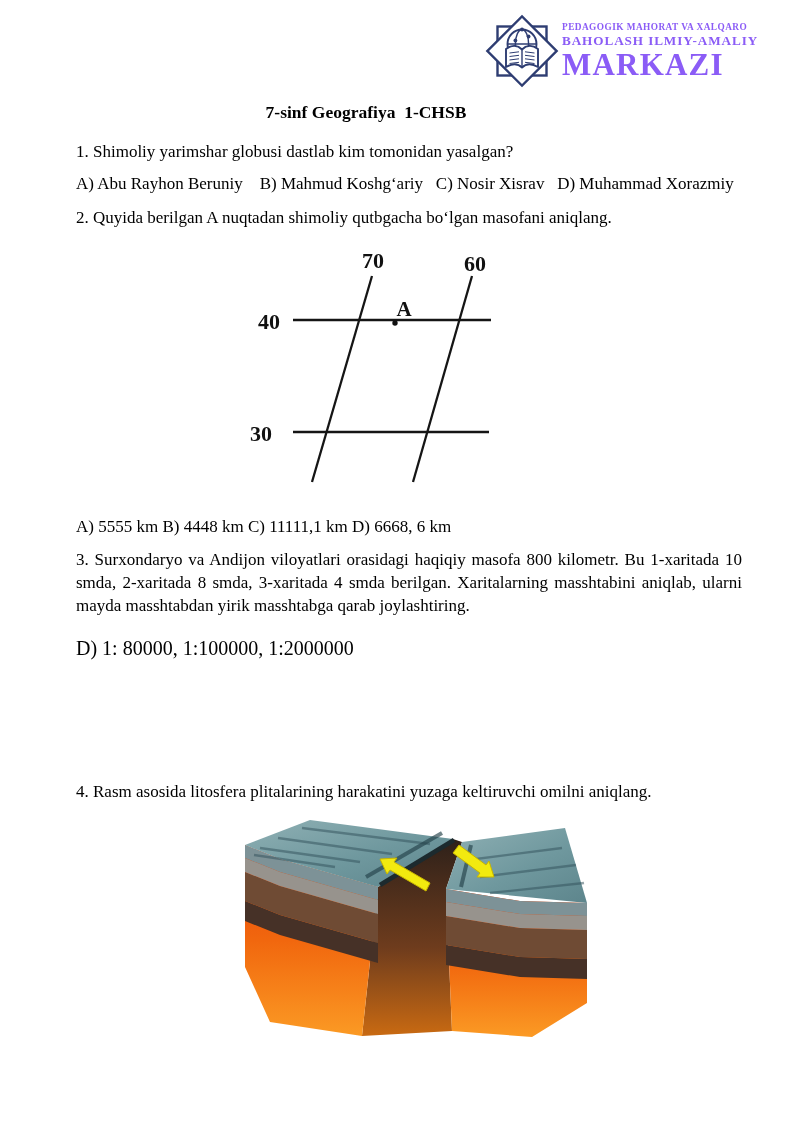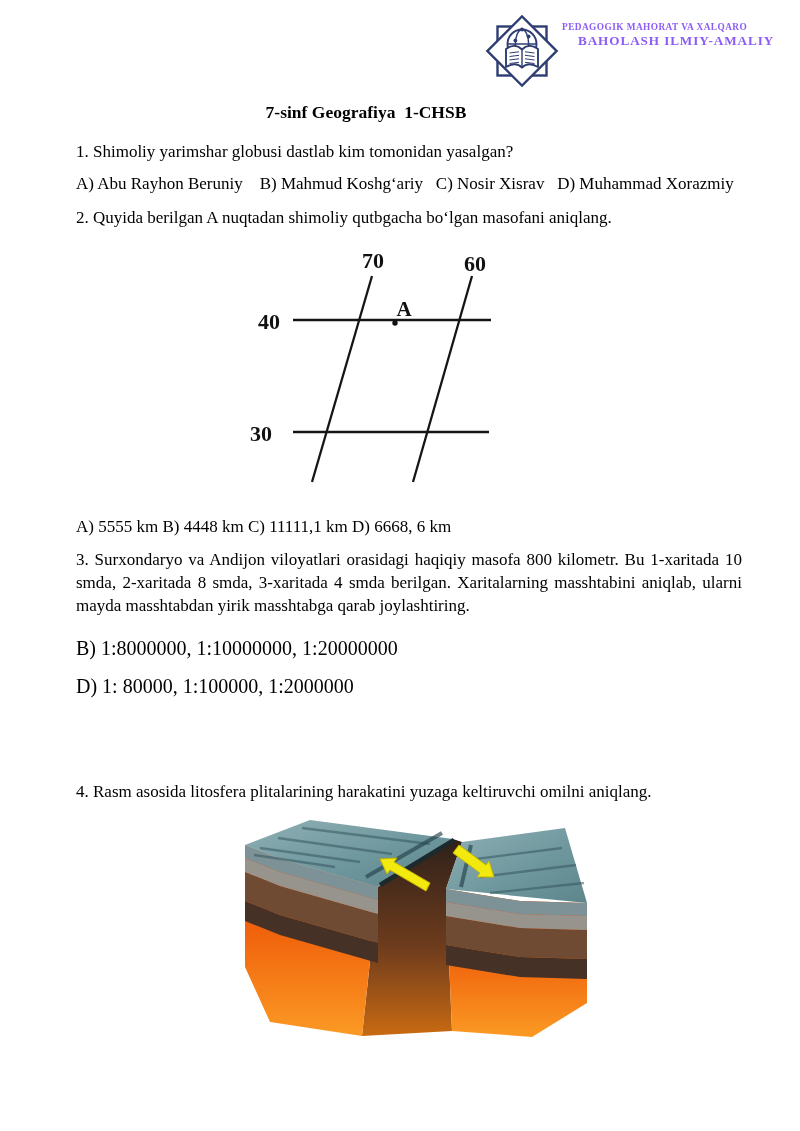--- a/index.html
+++ b/index.html
@@ -6,21 +6,21 @@
   body{
     width:800px;height:1131px;position:relative;overflow:hidden;
     background:#ffffff;color:#000;
     font-family:"Liberation Serif","DejaVu Serif",serif;
   }
   .abs{position:absolute;}
   .txt{font-size:17px;white-space:pre-wrap;line-height:21px;}
   
   .logo-text{left:562px;top:22px;width:186px;color:#8b5cf6;}
   .logo-l1{font-size:9.3px;font-weight:600;letter-spacing:.45px;white-space:nowrap;}
-  .logo-l2{font-size:13.2px;font-weight:700;letter-spacing:.9px;white-space:nowrap;margin-top:1px;margin-left:16px;}
+  .logo-l2{font-size:13.2px;font-weight:700;letter-spacing:.9px;white-space:nowrap;margin-top:1px;}
   .logo-l3{font-size:31px;font-weight:700;letter-spacing:1.2px;line-height:32px;white-space:nowrap;}
   
   .title{top:102px;left:0;width:732px;text-align:center;font-weight:700;font-size:17.5px;white-space:pre-wrap;}
   .q{left:76px;}
   .q3p{left:76px;top:548px;width:666px;font-size:17px;line-height:23px;text-align:justify;}
   .bigopt{font-size:20px;line-height:38px;white-space:pre-wrap;}
   svg text{font-family:"Liberation Serif","DejaVu Serif",serif;}
 </style>
 </head>
 <body>
@@ -53,20 +53,21 @@
     <line x1="41" y1="38.8" x2="50.5" y2="40"></line>
       <line x1="41" y1="42.3" x2="50.5" y2="43.5"></line>
       <line x1="41" y1="45.8" x2="50.5" y2="47"></line>
       <line x1="41" y1="49.3" x2="50.5" y2="50.5"></line>
   </g>
 </svg>
 
 <div class="abs logo-text">
   <div class="logo-l1">PEDAGOGIK MAHORAT VA XALQARO</div>
   <div class="logo-l2">BAHOLASH ILMIY-AMALIY</div>
+  <div class="logo-l3">MARKAZI</div>
 </div>
 
 <div class="abs title">7-sinf Geografiya  1-CHSB</div>
 
 <div class="abs q txt" style="top:141px">1. Shimoliy yarimshar globusi dastlab kim tomonidan yasalgan?</div>
 <div class="abs q txt" style="top:173px">A) Abu Rayhon Beruniy    B) Mahmud Koshg‘ariy   C) Nosir Xisrav   D) Muhammad Xorazmiy</div>
 
 <div class="abs q txt" style="top:207px">2. Quyida berilgan A nuqtadan shimoliy qutbgacha bo‘lgan masofani aniqlang.</div>
 
 <svg class="abs" style="left:238px;top:243px" width="262" height="250" viewBox="0 0 262 250">
@@ -83,21 +84,20 @@
     <text x="31" y="86">40</text>
     <text x="23" y="198">30</text>
     <text x="166" y="73" font-size="21">A</text>
   </g>
 </svg>
 
 <div class="abs q txt" style="top:516px">A) 5555 km B) 4448 km C) 11111,1 km D) 6668, 6 km</div>
 
 <div class="abs q3p">3. Surxondaryo va Andijon viloyatlari orasidagi  haqiqiy masofa 800 kilometr. Bu 1-xaritada 10 smda, 2-xaritada 8 smda, 3-xaritada 4 smda berilgan. Xaritalarning masshtabini aniqlab, ularni mayda masshtabdan yirik masshtabga  qarab joylashtiring.</div>
 <div class="abs q" style="top:629px">
-  <div class="bigopt">B) 1:8000000, 1:10000000, 1:20000000</div>
   <div class="bigopt">D) 1: 80000, 1:100000, 1:2000000</div>
 </div>
 
 <div class="abs q txt" style="top:781px">4. Rasm asosida litosfera plitalarining harakatini yuzaga keltiruvchi omilni aniqlang.</div>
 
 <svg class="abs" style="left:240px;top:815px" width="350" height="222" viewBox="0 0 350 222">
   <defs>
     <linearGradient id="lavaL" x1="0" y1="0" x2="0" y2="1">
       <stop offset="0" stop-color="#e8420c"></stop>
         <stop offset="0.5" stop-color="#f1670e"></stop>

